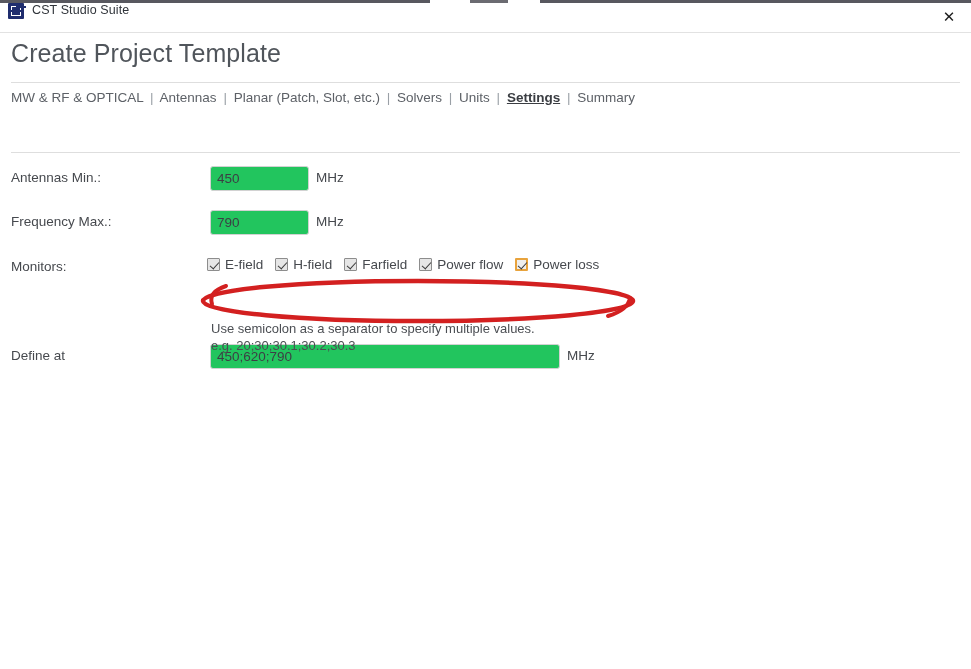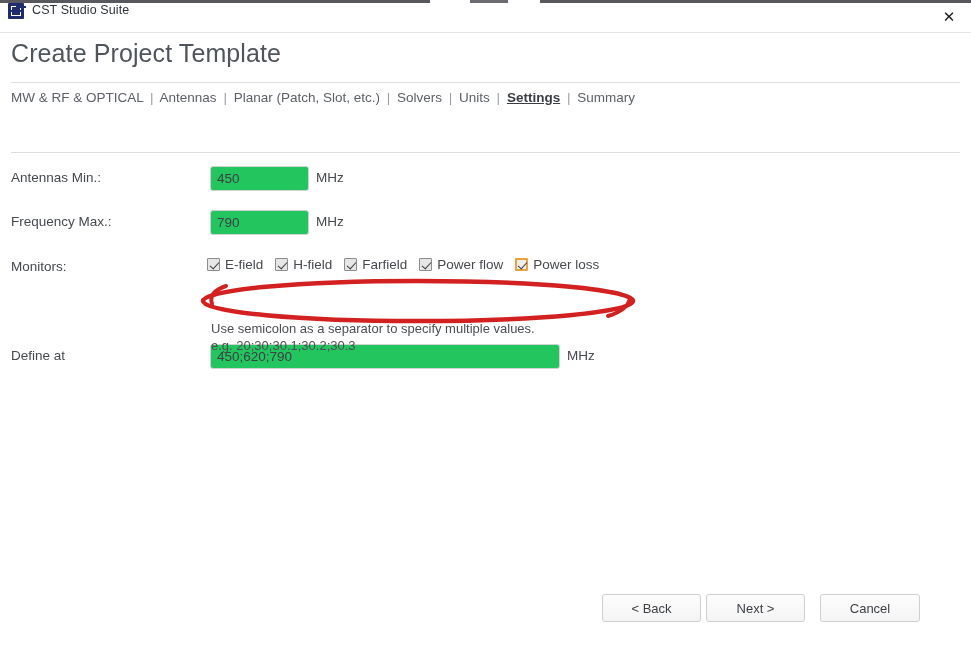--- a/index.html
+++ b/index.html
@@ -397,19 +397,14 @@
     <div class="field-label">Define at</div>
     <input class="text-input wide" type="text" value="450;620;790" style="">
     <div class="unit unit-wide">MHz</div>
   </div>
 
   <div class="helper">
     <div>Use semicolon as a separator to specify multiple values.</div>
     <div>e.g. 20;30;30.1;30.2;30.3</div>
   </div>
 
-  <div class="footer">
-    <button class="btn btn-back">&lt; Back</button>
-    <button class="btn btn-next">Next &gt;</button>
-    <button class="btn btn-cancel">Cancel</button>
-  </div>
 
 </div>
 
 </body></html>

